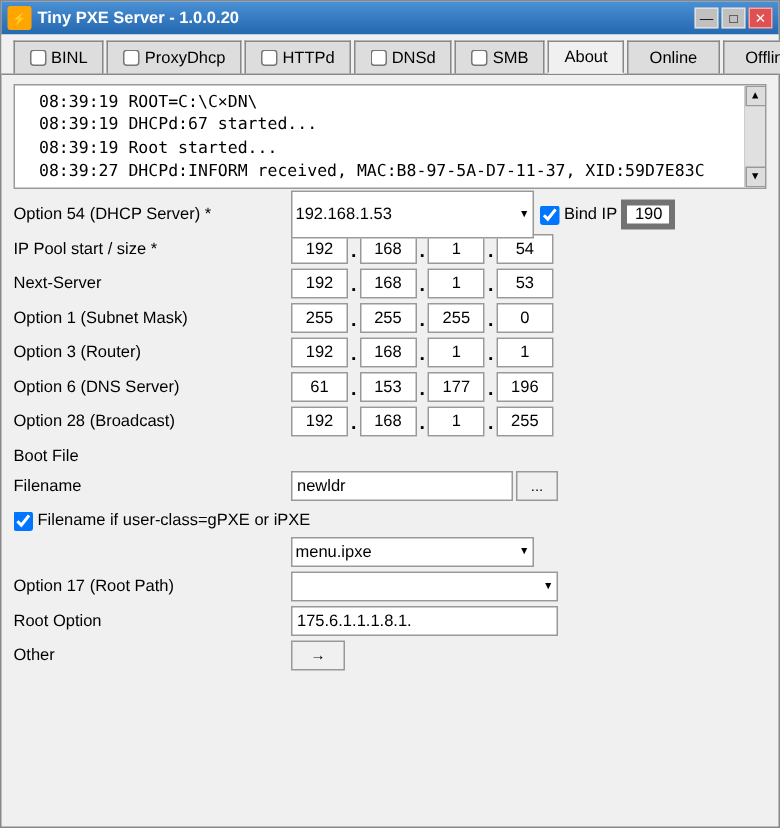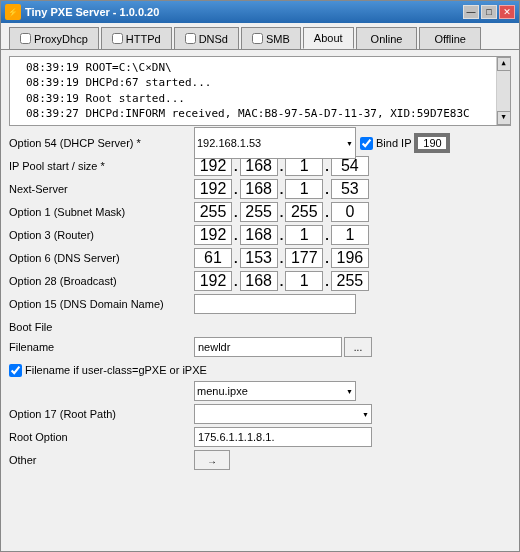--- a/index.html
+++ b/index.html
@@ -201,21 +201,21 @@
       display: flex;
       align-items: center;
       gap: 2px;
     }
 
     .ip-octet {
       width: 38px;
       border: 1px solid #999;
       background: white;
       height: 20px;
-      font-size: 16px;
+      font-size: 11px;
       padding: 0 3px;
       text-align: center;
     }
 
     .ip-dot {
       font-size: 13px;
       font-weight: bold;
     }
 
     .opt54-dropdown {
@@ -405,20 +405,24 @@
       <span>Tiny PXE Server - 1.0.0.20</span>
     </div>
     <div class="title-buttons">
       <div class="title-btn">—</div>
       <div class="title-btn">□</div>
       <div class="title-btn close">✕</div>
     </div>
   </div>
 
   <div class="tab-bar">
+    <div class="tab">
+      <input type="checkbox" style="">
+      <span>BINL</span>
+    </div>
     <div class="tab">
       <input type="checkbox" style="">
       <span>ProxyDhcp</span>
     </div>
     <div class="tab">
       <input type="checkbox" style="">
       <span>HTTPd</span>
     </div>
     <div class="tab">
       <input type="checkbox" style="">
@@ -541,24 +545,20 @@
         <input type="text" class="ip-octet" value="192" style="">
         <span class="ip-dot">.</span>
         <input type="text" class="ip-octet" value="168" style="">
         <span class="ip-dot">.</span>
         <input type="text" class="ip-octet" value="1" style="">
         <span class="ip-dot">.</span>
         <input type="text" class="ip-octet" value="255" style="">
       </div>
     </div>
 
-    <div class="form-row">
-      <div class="form-label">Option 15 (DNS Domain Name)</div>
-      <input type="text" class="form-input lease-input" style="">
-    </div>
 
     <div class="section-label">
       <span>Boot File</span>
     </div>
 
     <div class="form-row">
       <div class="form-label">Filename</div>
       <input type="text" class="form-input filename-input" value="newldr" style="">
       <div class="browse-btn">...</div>
     </div>

